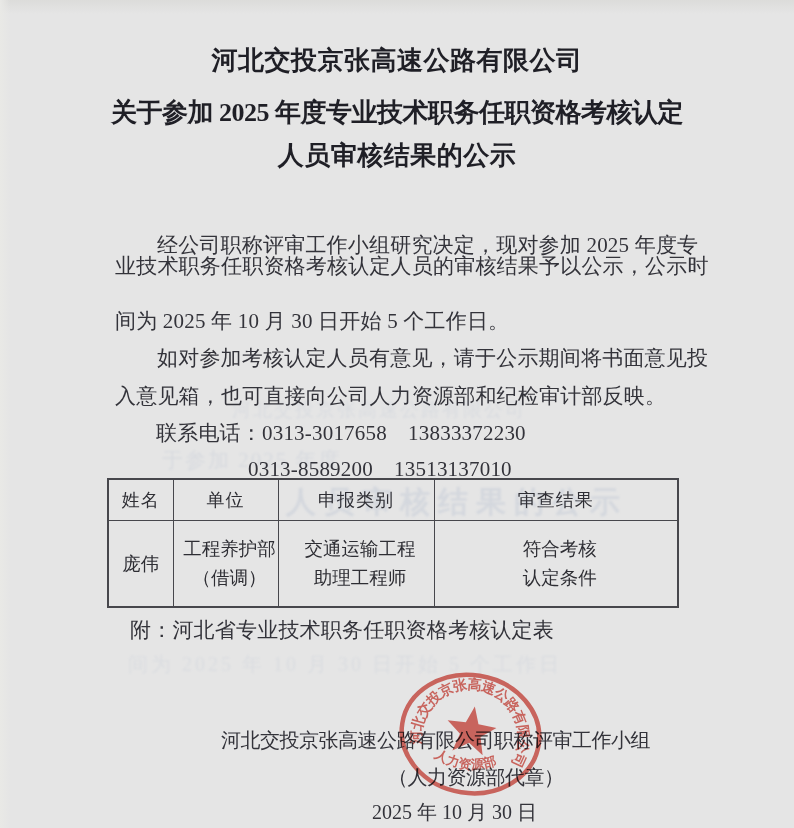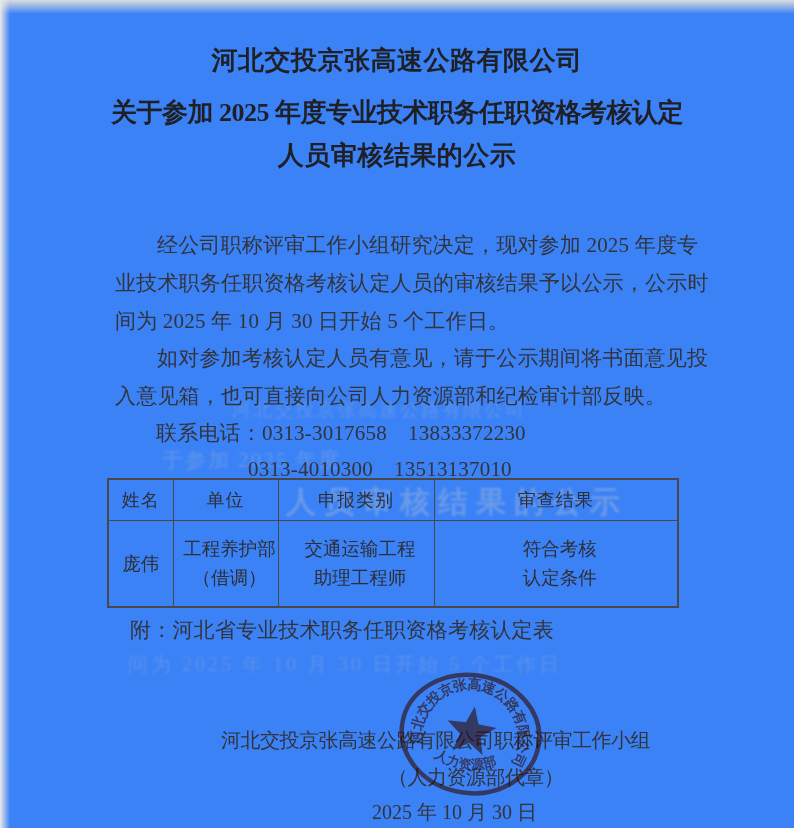--- a/index.html
+++ b/index.html
@@ -1,19 +1,19 @@
 <!DOCTYPE html>
 <html><head>
 <meta charset="utf-8">
 <style>
   html,body{margin:0;padding:0;background:#ffffff;}
   .page{
     position:relative;
     width:794px;height:828px;
-    background:#3b82f6;
+    background:#e5e5e5;
     overflow:hidden;
     font-family:"Liberation Serif","DejaVu Serif",serif;
     color:#35353b;
   }
   .page::before{
     content:"";position:absolute;left:0;top:0;right:0;height:14px;
     background:linear-gradient(#dcdcda,rgba(247,247,244,0));
     pointer-events:none;
   }
   .page::after{
@@ -66,28 +66,28 @@
   <div class="bleed" style="left:162px;top:446px;font-size:21px;opacity:0.30;letter-spacing:2px;">于参加 2025 年度</div>
   <div class="bleed" style="left:286px;top:482px;font-size:30px;opacity:0.38;letter-spacing:8px;font-weight:bold;">人员审核结果的公示</div>
   <div class="bleed" style="left:128px;top:651px;font-size:20px;opacity:0.24;letter-spacing:3px;">间为 2025 年 10 月 30 日开始 5 个工作日</div>
 
   <div class="line title" style="top:43px;">河北交投京张高速公路有限公司</div>
   <div class="line title" style="top:95px;letter-spacing:-0.5px;">关于参加 2025 年度专业技术职务任职资格考核认定</div>
   <div class="line title" style="top:138px;">人员审核结果的公示</div>
 
 
   <div class="line body-line" style="left:157px;top:231px;">经公司职称评审工作小组研究决定，现对参加 2025 年度专</div>
-  <div class="line body-line" style="left:115px;top:269px;">业技术职务任职资格考核认定人员的审核结果予以公示，公示时</div>
+  <div class="line body-line" style="left:115px;top:252px;">业技术职务任职资格考核认定人员的审核结果予以公示，公示时</div>
   <div class="line body-line" style="left:115px;top:307px;">间为 2025 年 10 月 30 日开始 5 个工作日。</div>
 
   <div class="line body-line" style="left:157px;top:344px;">如对参加考核认定人员有意见，请于公示期间将书面意见投</div>
   <div class="line body-line" style="left:115px;top:382px;">入意见箱，也可直接向公司人力资源部和纪检审计部反映。</div>
 
   <div class="line body-line" style="left:156px;top:419px;">联系电话：0313-3017658　13833372230</div>
-  <div class="line body-line" style="left:248px;top:455px;">0313-4010300　13513137010</div>
+  <div class="line body-line" style="left:248px;top:455px;">0313-8589200　13513137010</div>
 
   <table class="cert">
     <colgroup>
       <col style="width:65px">
         <col style="width:105px">
         <col style="width:156px">
         <col style="width:244px">
     </colgroup>
     <tbody>
         <tr class="hrow">

